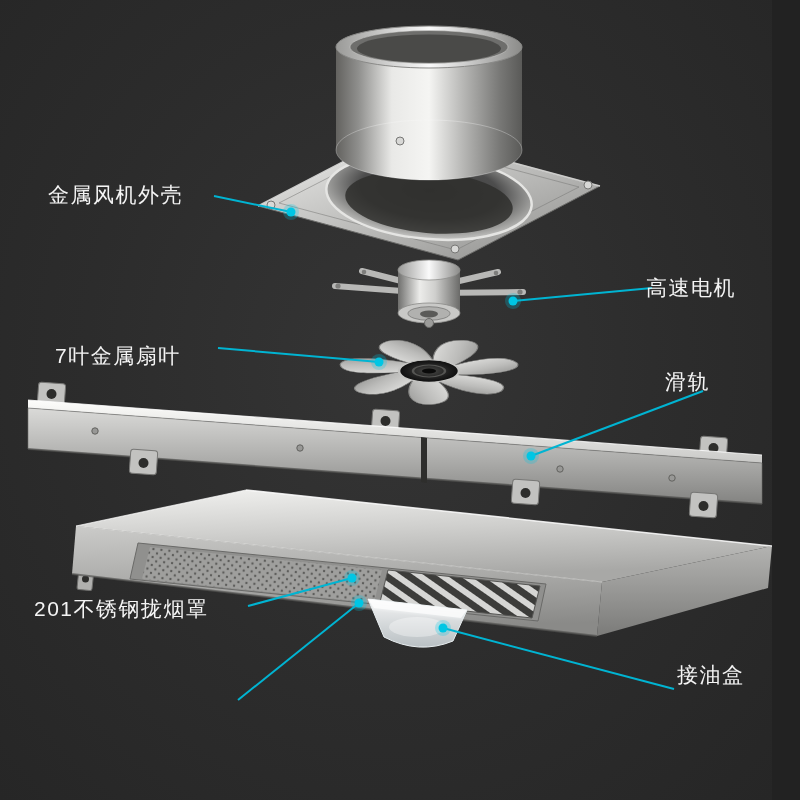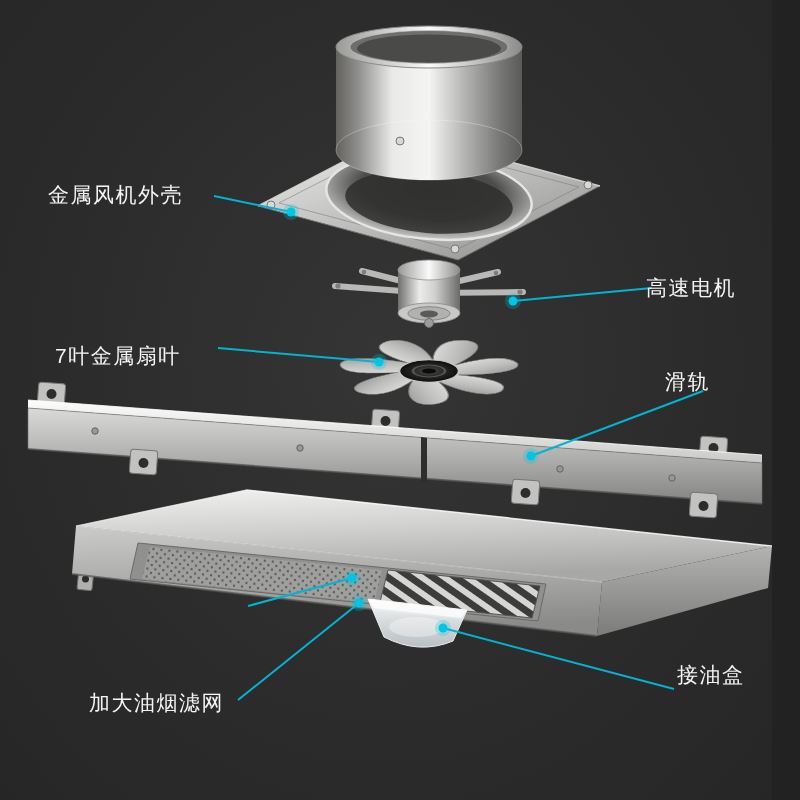--- a/index.html
+++ b/index.html
@@ -254,16 +254,16 @@
         <circle cx="359" cy="603" r="4.5"></circle>
         <circle cx="443" cy="628" r="4.5"></circle>
       </g>
     </g>
   </svg>
 
   <div class="callout cl-housing">金属风机外壳</div>
   <div class="callout cl-motor">高速电机</div>
   <div class="callout cl-fan">7叶金属扇叶</div>
   <div class="callout cl-rail">滑轨</div>
-  <div class="callout cl-filter">加大油烟滤网</div>
+  <div class="callout cl-hood">201不锈钢拢烟罩</div>
   <div class="callout cl-oilbox">接油盒</div>
 
 </div>
 
 </body></html>

